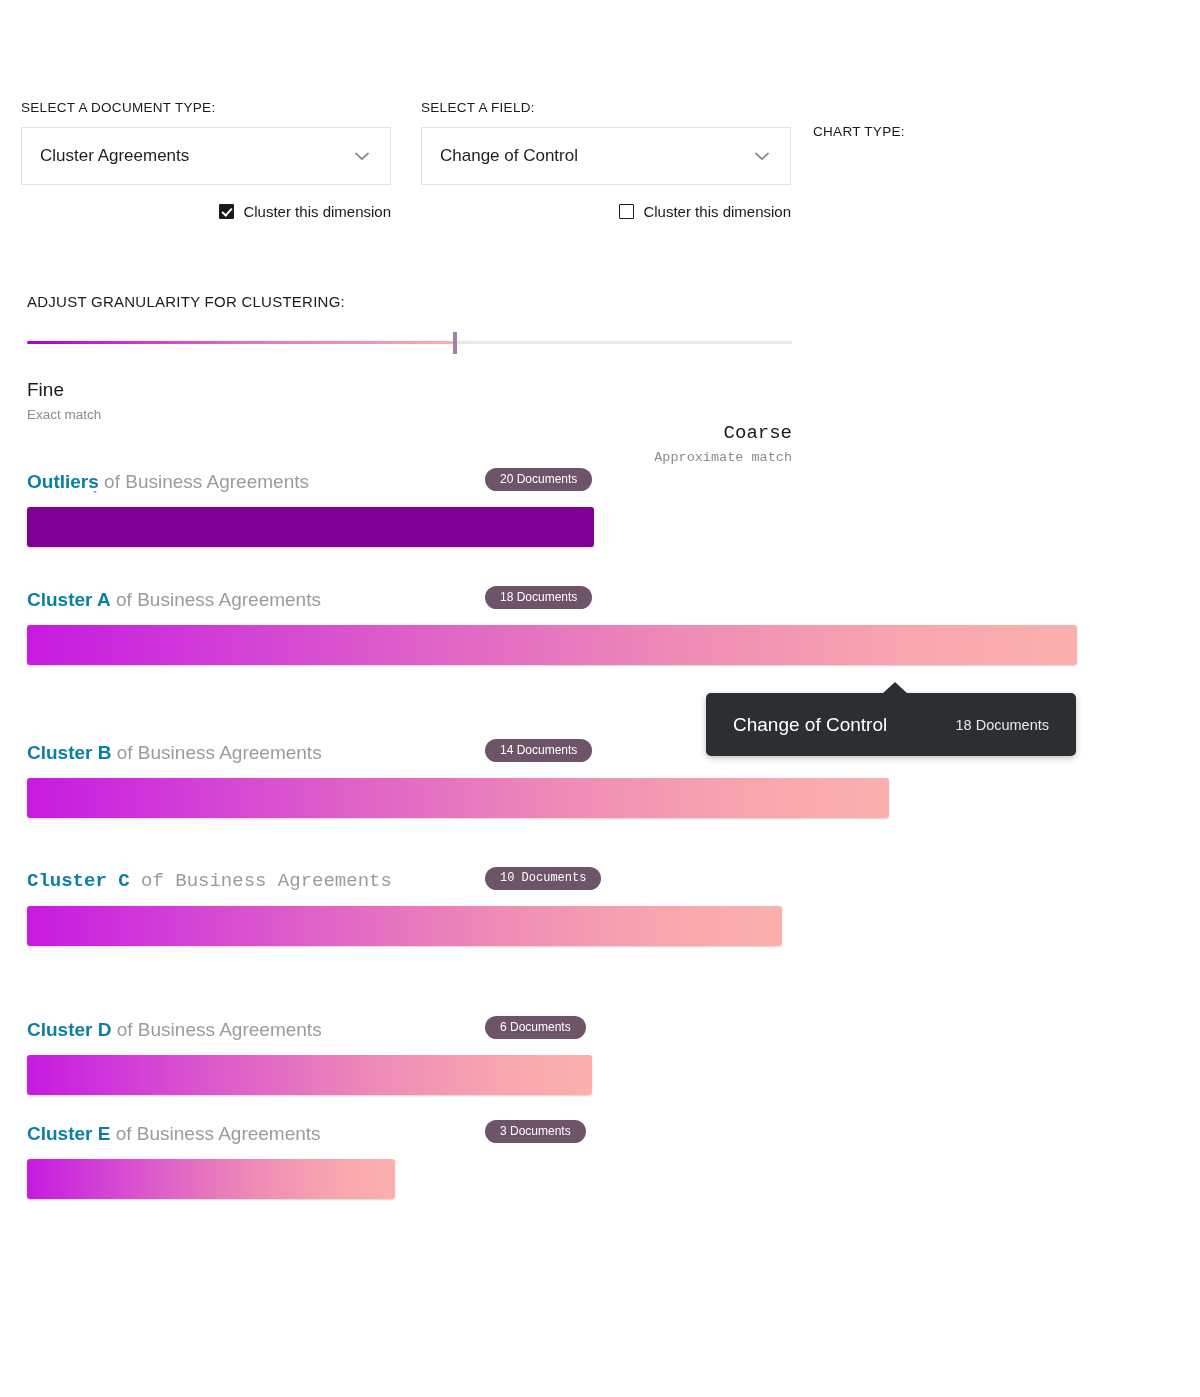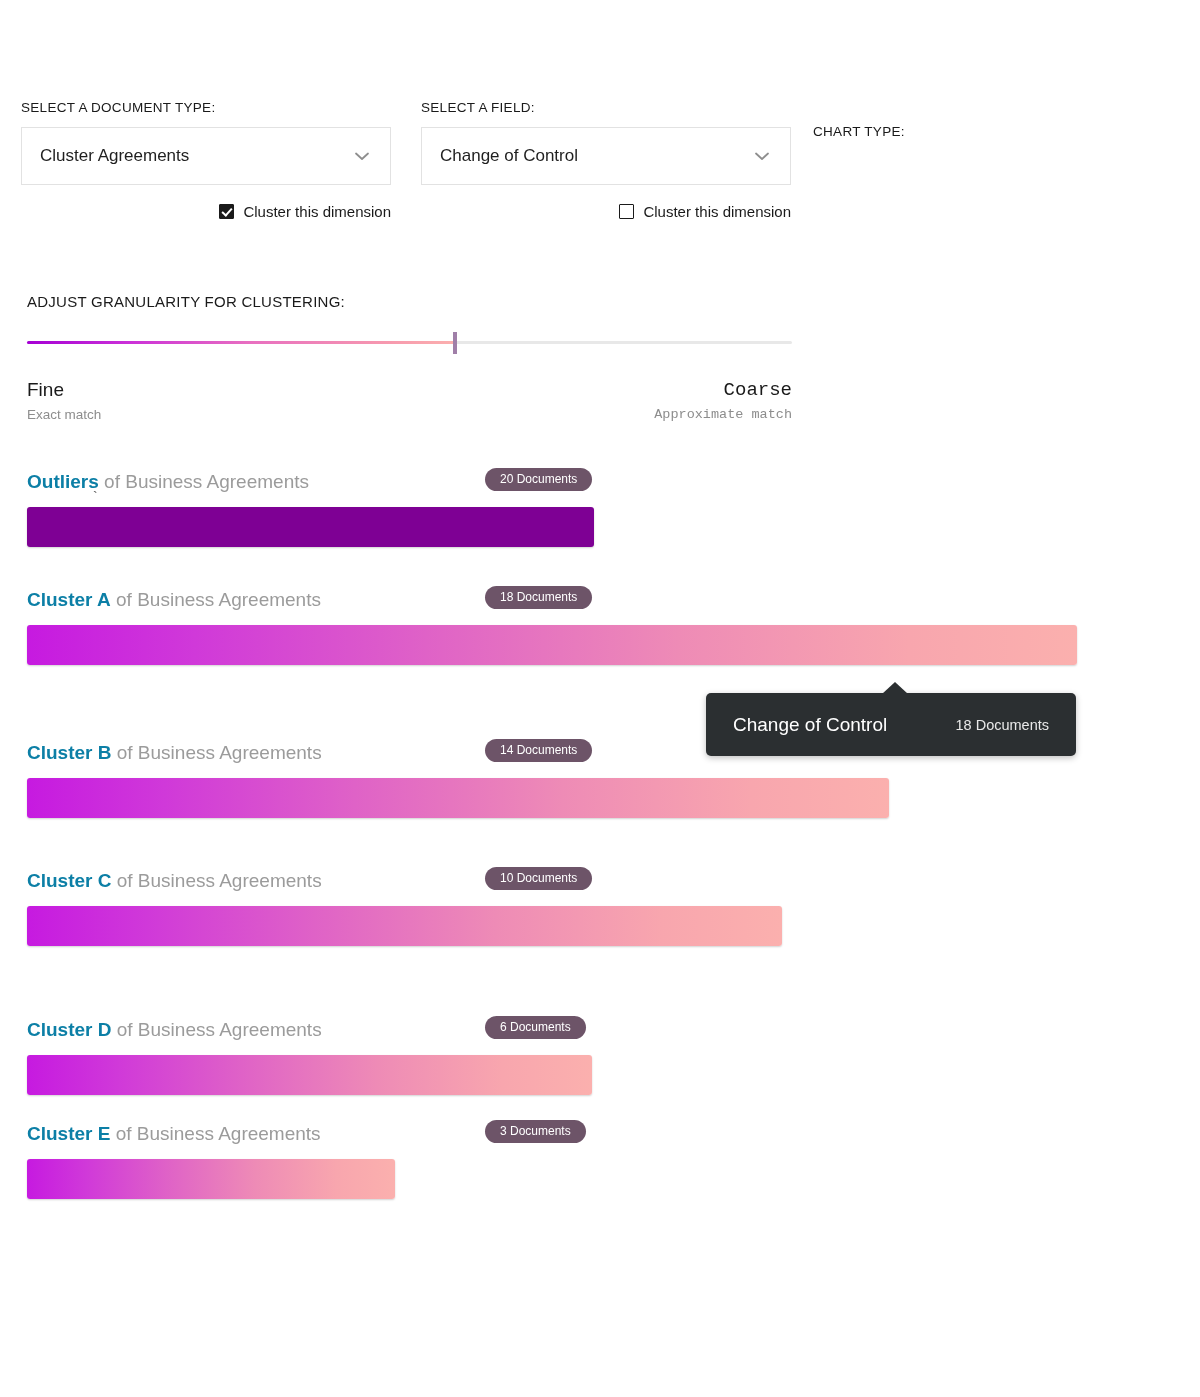--- a/index.html
+++ b/index.html
@@ -110,20 +110,21 @@
     top:0;
     width:4px; height:22px;
     background:#a07fa8;
     transform:translateX(-2px);
     cursor:ew-resize;
   }
   .gran-ends {
     display:flex;
     justify-content:space-between;
     margin-top:25px;
+    flex-direction:column;
   }
   .gran-end-title { font-size:19px; color:#1a1a1a; }
   .gran-end-sub { font-size:13.5px; color:#8d8d8d; margin-top:6px; }
   .gran-end.right { text-align:right;font-family:Liberation Mono, monospace; }
 
   
   .bars { position:absolute; left:0; top:0; width:1200px; }
   .bar-group { position:absolute; left:27px; width:1160px; }
 
   .bar-head {
@@ -292,21 +293,21 @@
       </div>
       <div class="bar grad" style="width: 1050px;"></div>
     </div>
     <div class="bar-group" style="top: 741px;">
       <div class="bar-head">
         <div class="bar-title"><span class="cluster-name">Cluster B</span> <span class="of-text">of Business Agreements</span></div>
         <span class="badge">14 Documents</span>
       </div>
       <div class="bar grad" style="width: 862px;"></div>
     </div>
-    <div class="bar-group" style="top: 869px;">
+    <div class="bar-group" style="top: 869px; font-family: Liberation Mono, monospace;">
       <div class="bar-head">
         <div class="bar-title"><span class="cluster-name">Cluster C</span> <span class="of-text">of Business Agreements</span></div>
         <span class="badge">10 Documents</span>
       </div>
       <div class="bar grad" style="width: 755px;"></div>
     </div>
     <div class="bar-group" style="top: 1018px;">
       <div class="bar-head">
         <div class="bar-title"><span class="cluster-name">Cluster D</span> <span class="of-text">of Business Agreements</span></div>
         <span class="badge">6 Documents</span>

